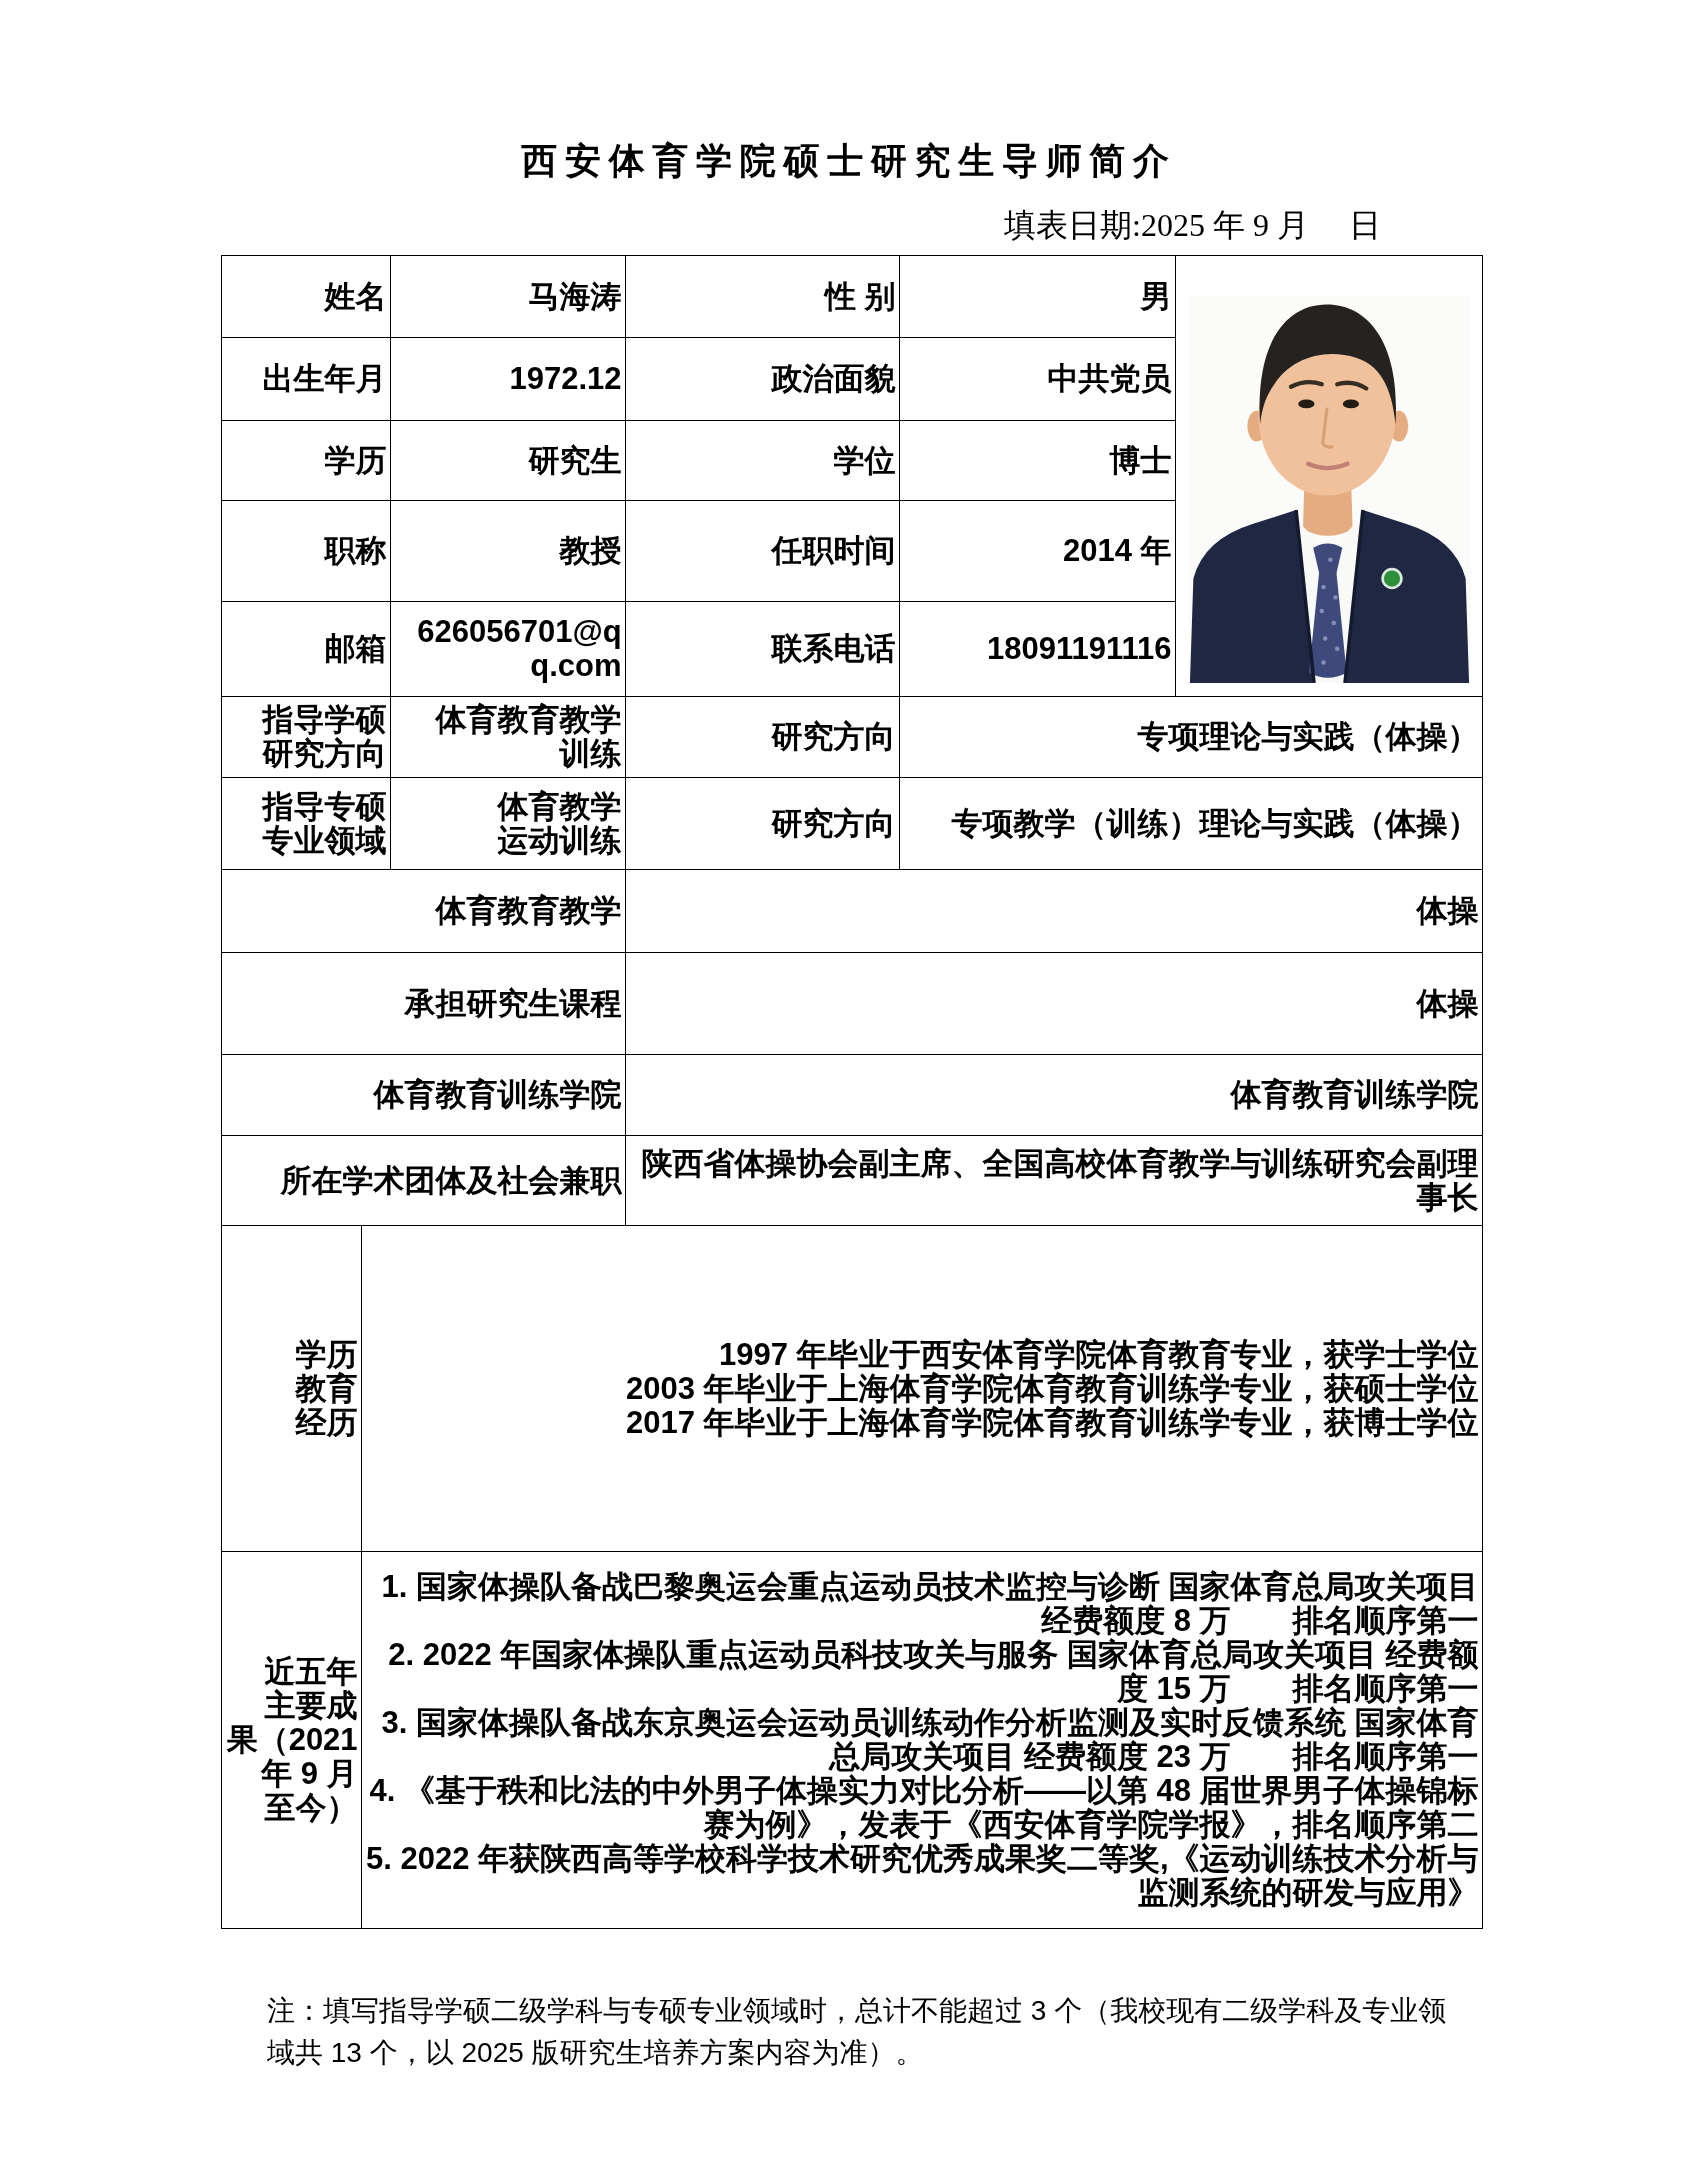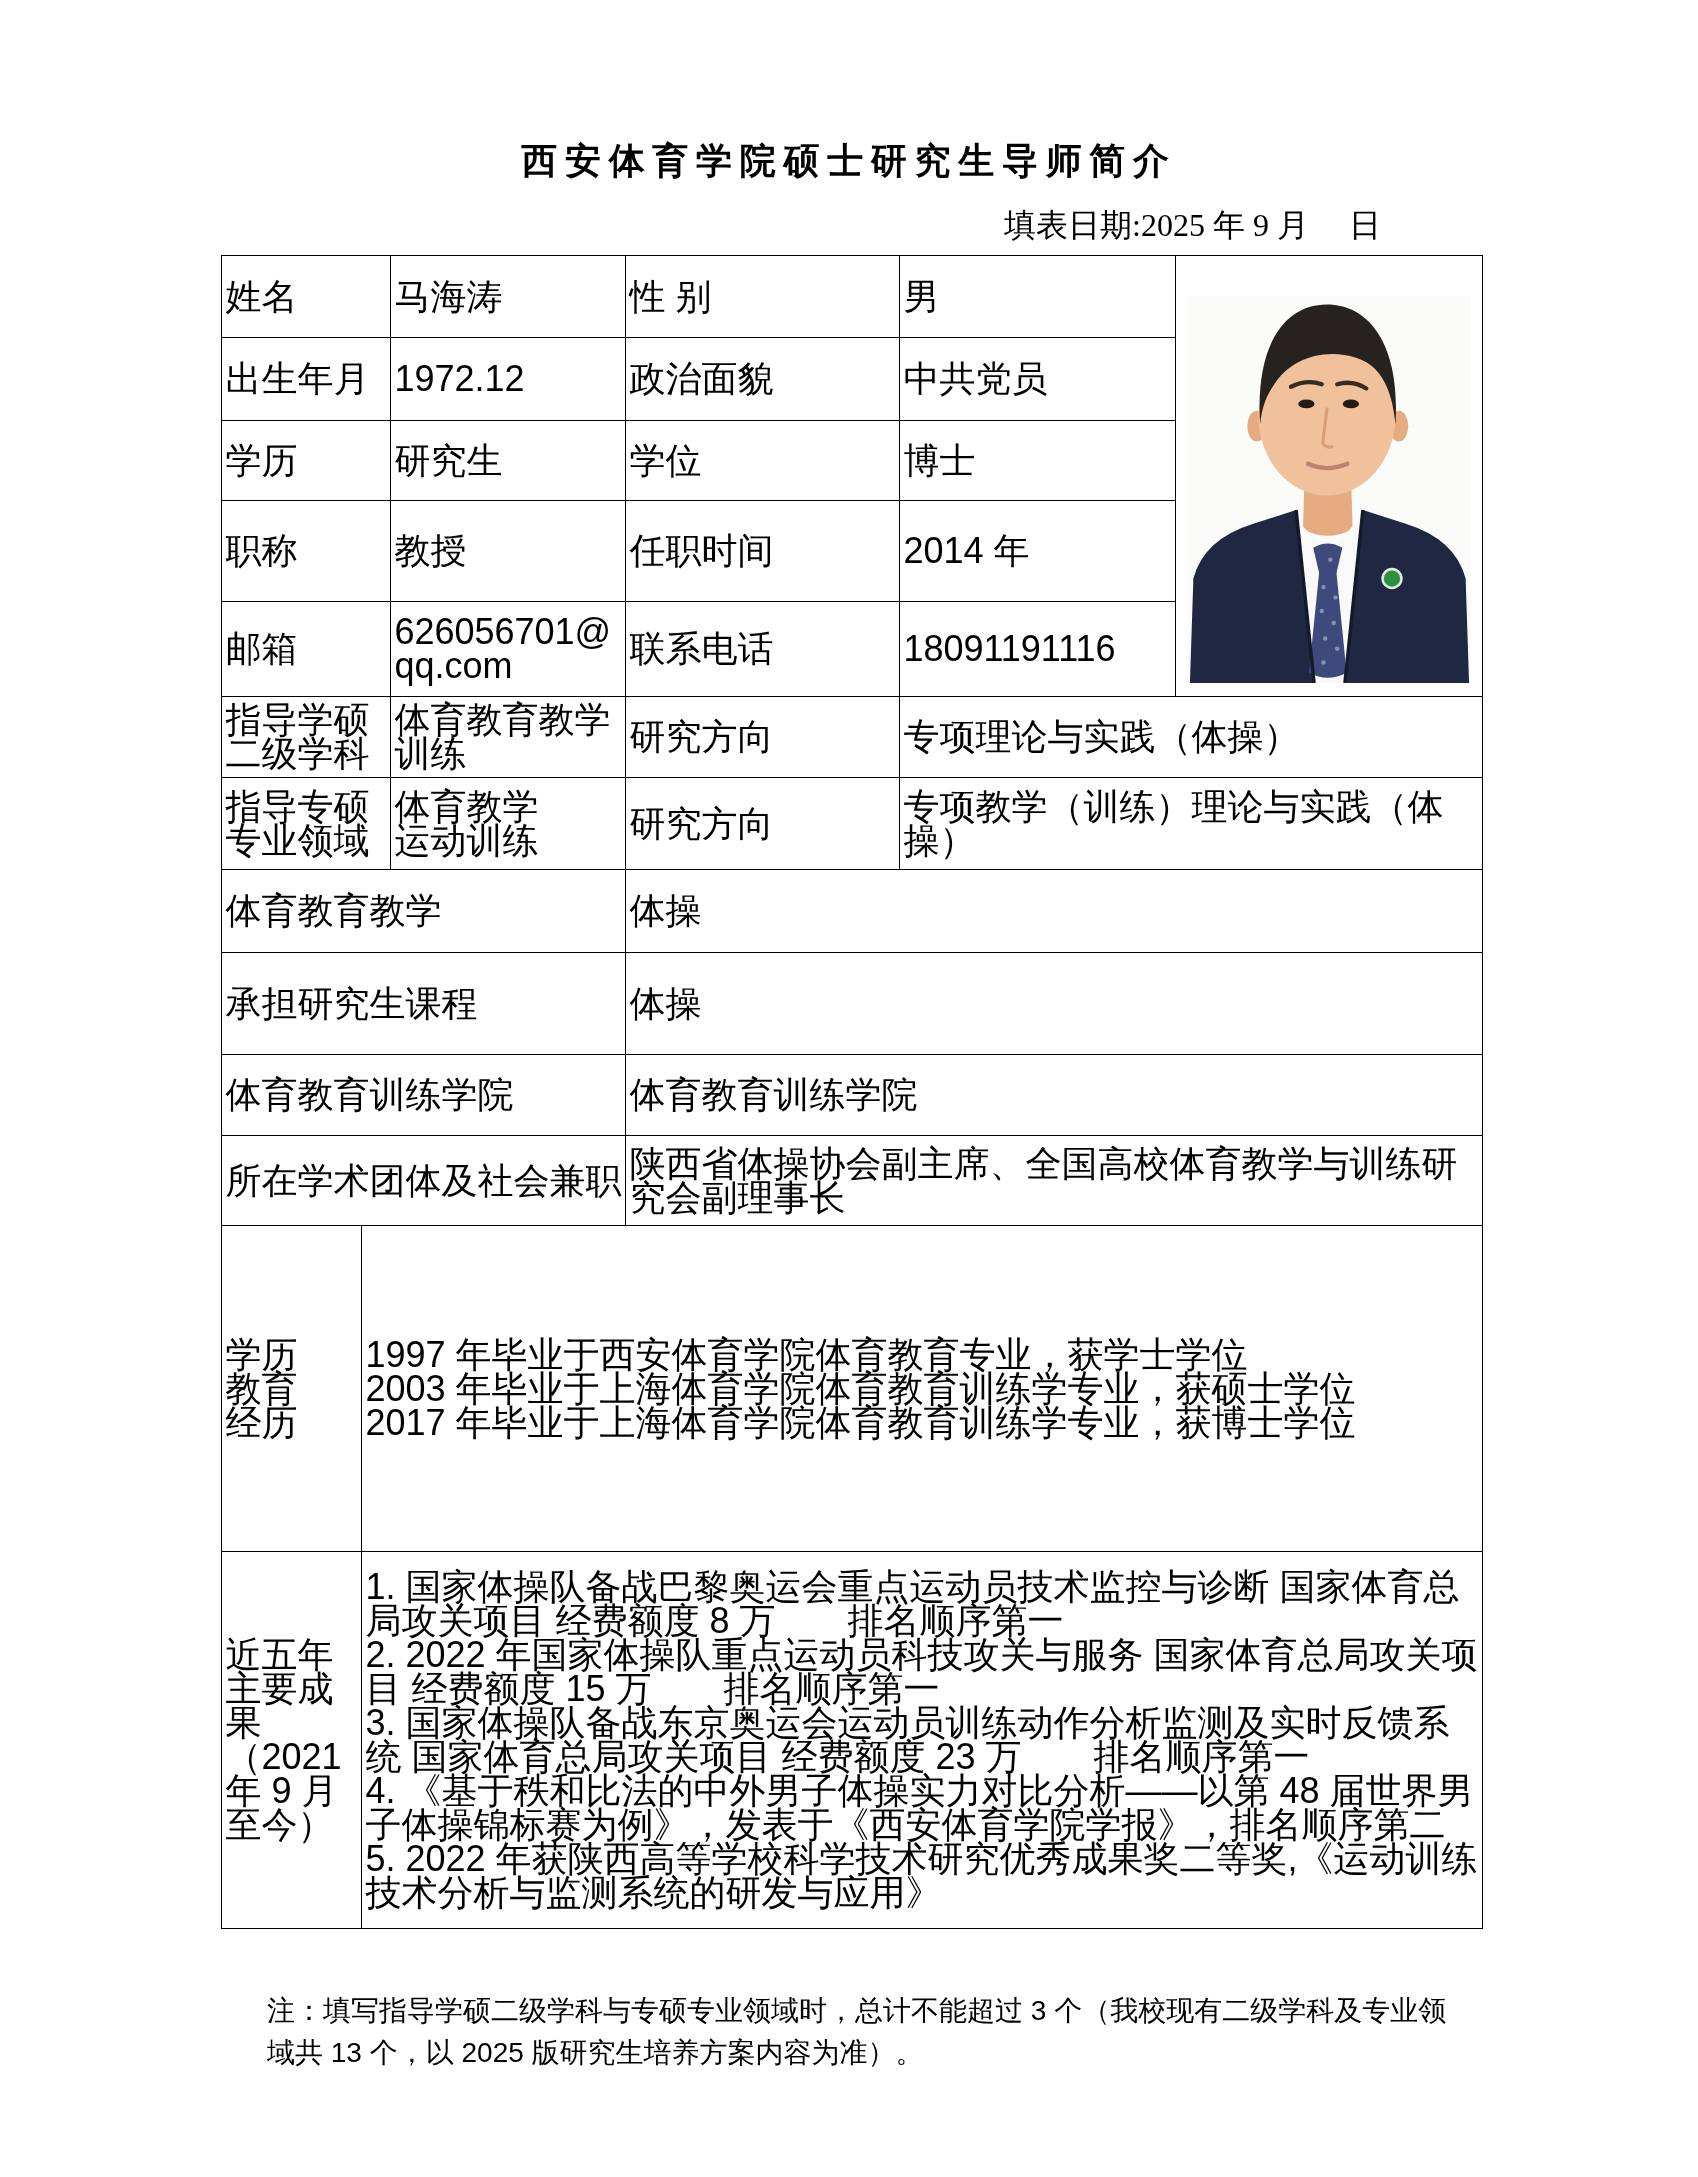--- a/index.html
+++ b/index.html
@@ -20,23 +20,23 @@
     box-sizing: border-box; padding-right: 101px;
     text-align: right; font-size: 32px;
     font-family: "Liberation Serif", serif;
   }
   table.profile {
     position: absolute; top: 255px; left: 221px;
     width: 1261px; border-collapse: collapse; table-layout: fixed;
   }
   table.profile td {
     border: 1.7px solid #000;
-    font-size: 36px; line-height: 34px;
-    text-align: left; vertical-align: middle;
-    padding: 0 3.4px; overflow: hidden;
+    font-size: 31px; line-height: 34px;
+    text-align: right; vertical-align: middle;
+    padding: 0 3.4px; overflow: hidden; font-weight: bold;
   }
   .pre { white-space: pre-line; }
   .lh43 { line-height: 37px; }
   .lh57 { line-height: 49px; }
   .lh56 { line-height: 48px; }
   .email { word-break: break-all; }
   .society { padding: 0 34px; line-height: 55px; }
   .edu-cell div { line-height: 34px; }
   .ach-cell { text-align: left; padding: 6.8px 12px; }
   .ach-cell div { line-height: 34px; }
@@ -136,21 +136,21 @@
       <td>2014 年</td>
     </tr>
     <tr style="height:95px">
       <td colspan="2">邮箱</td>
       <td class="email">626056701@qq.com</td>
       <td>联系电话</td>
       <td>18091191116</td>
     </tr>
     <tr style="height:81px">
       <td colspan="2" class="pre lh43">指导学硕
-二级学科</td>
+研究方向</td>
       <td class="pre lh43">体育教育教学
 训练</td>
       <td>研究方向</td>
       <td colspan="2">专项理论与实践（体操）</td>
     </tr>
     <tr style="height:92px">
       <td colspan="2" class="pre lh57">指导专硕
 专业领域</td>
       <td class="pre lh57">体育教学
 运动训练</td>

